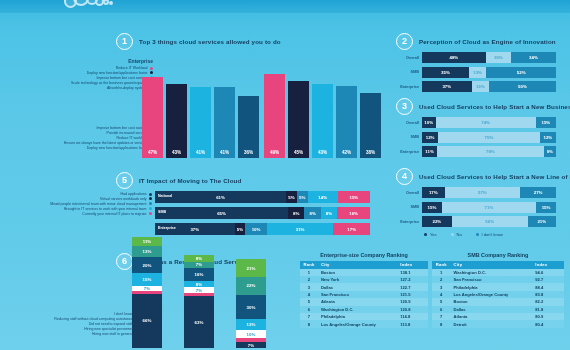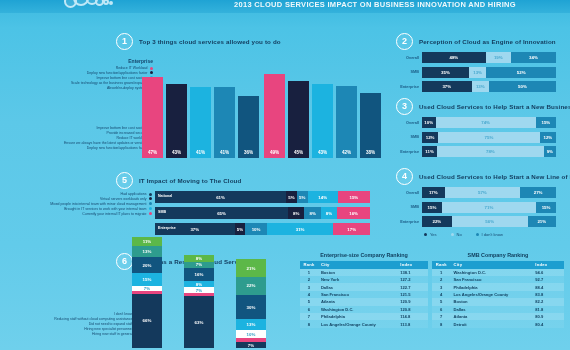--- a/index.html
+++ b/index.html
@@ -99,21 +99,20 @@
       <div class="logo-bubbles">
         <div class="bub" style="left:2px;  top:7px;  width:13px; height:13px;"></div>
         <div class="bub" style="left:11px; top:2px;  width:16px; height:16px;"></div>
         <div class="bub" style="left:24px; top:5px;  width:12px; height:12px;"></div>
         <div class="bub" style="left:33px; top:9px;  width:9px;  height:9px;"></div>
         <div class="bub" style="left:41px; top:11px; width:6px;  height:6px;"></div>
         <div class="bub" style="left:47px; top:13px; width:4px;  height:4px;"></div>
       </div>
 
     </div>
-    <div class="head-title">2013 CLOUD SERVICES IMPACT ON BUSINESS INNOVATION AND HIRING</div>
   </div>
 
   <div class="sect-num" style="left:116px; top:33px;">1</div>
   <div class="sect-title" style="left:139px; top:38px;">Top 3 things cloud services allowed you to do</div>
 
   <div class="legend-block" style="left:108px; top:58px; width:45px;">
     <div class="lg-h">Enterprise</div>
     <div class="lg-r">
         <span>Reduce IT Workload</span>
         <i style="background:#e8457f"></i>

